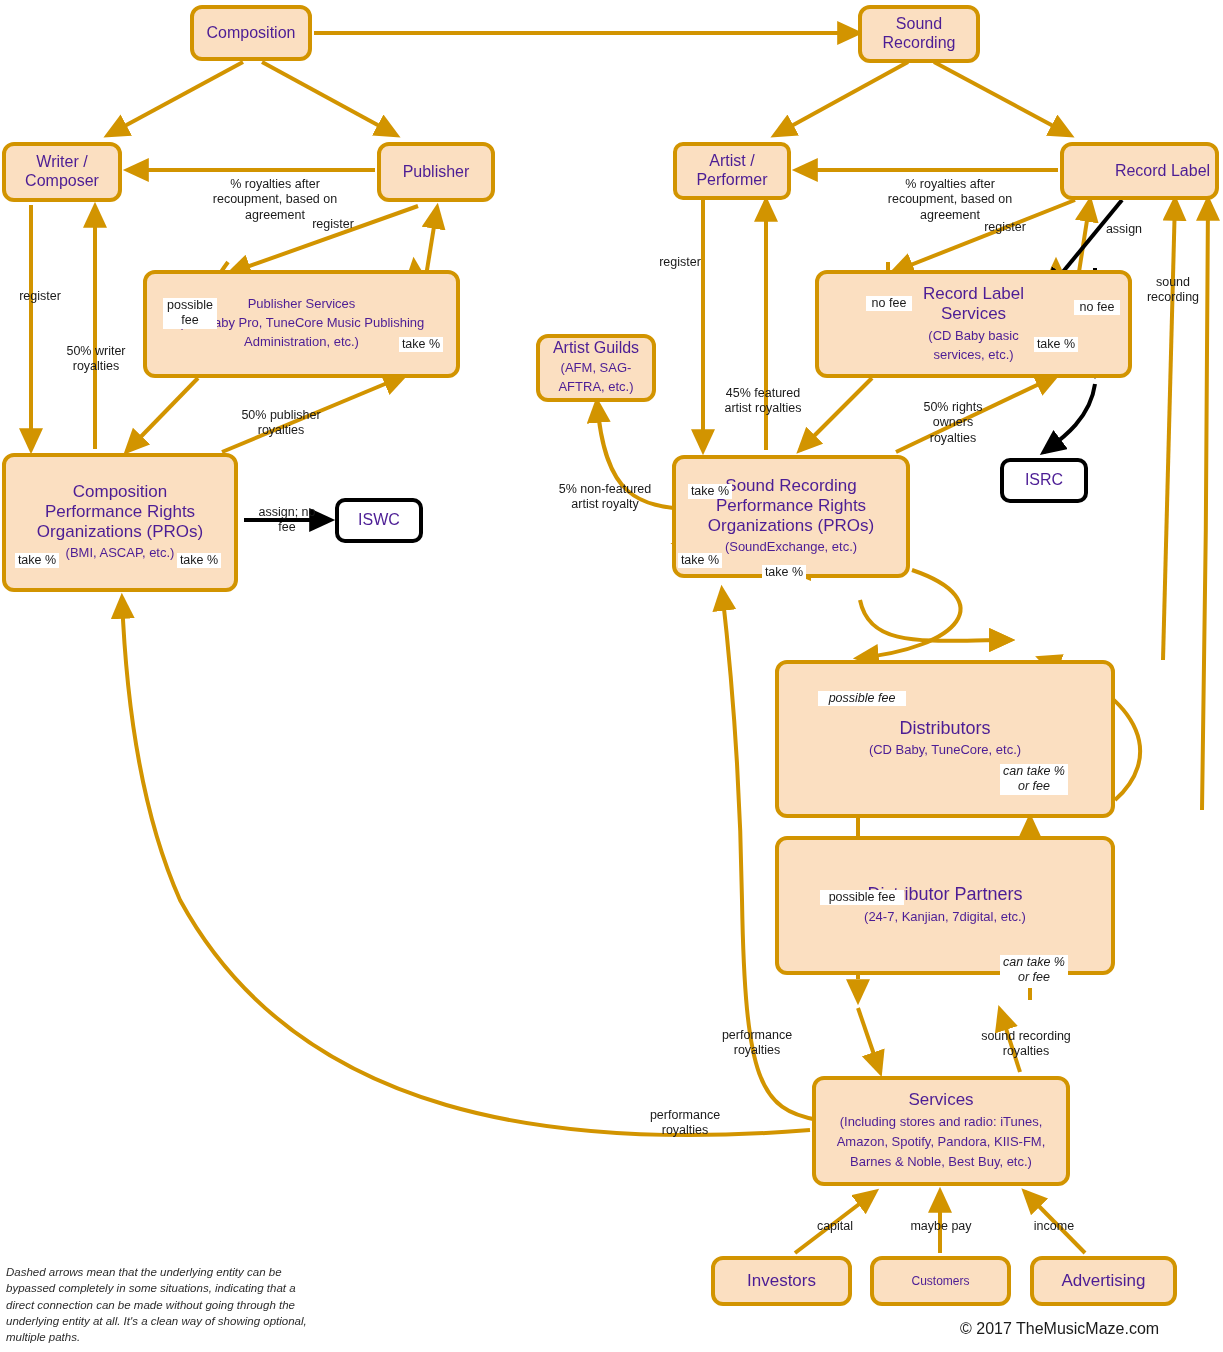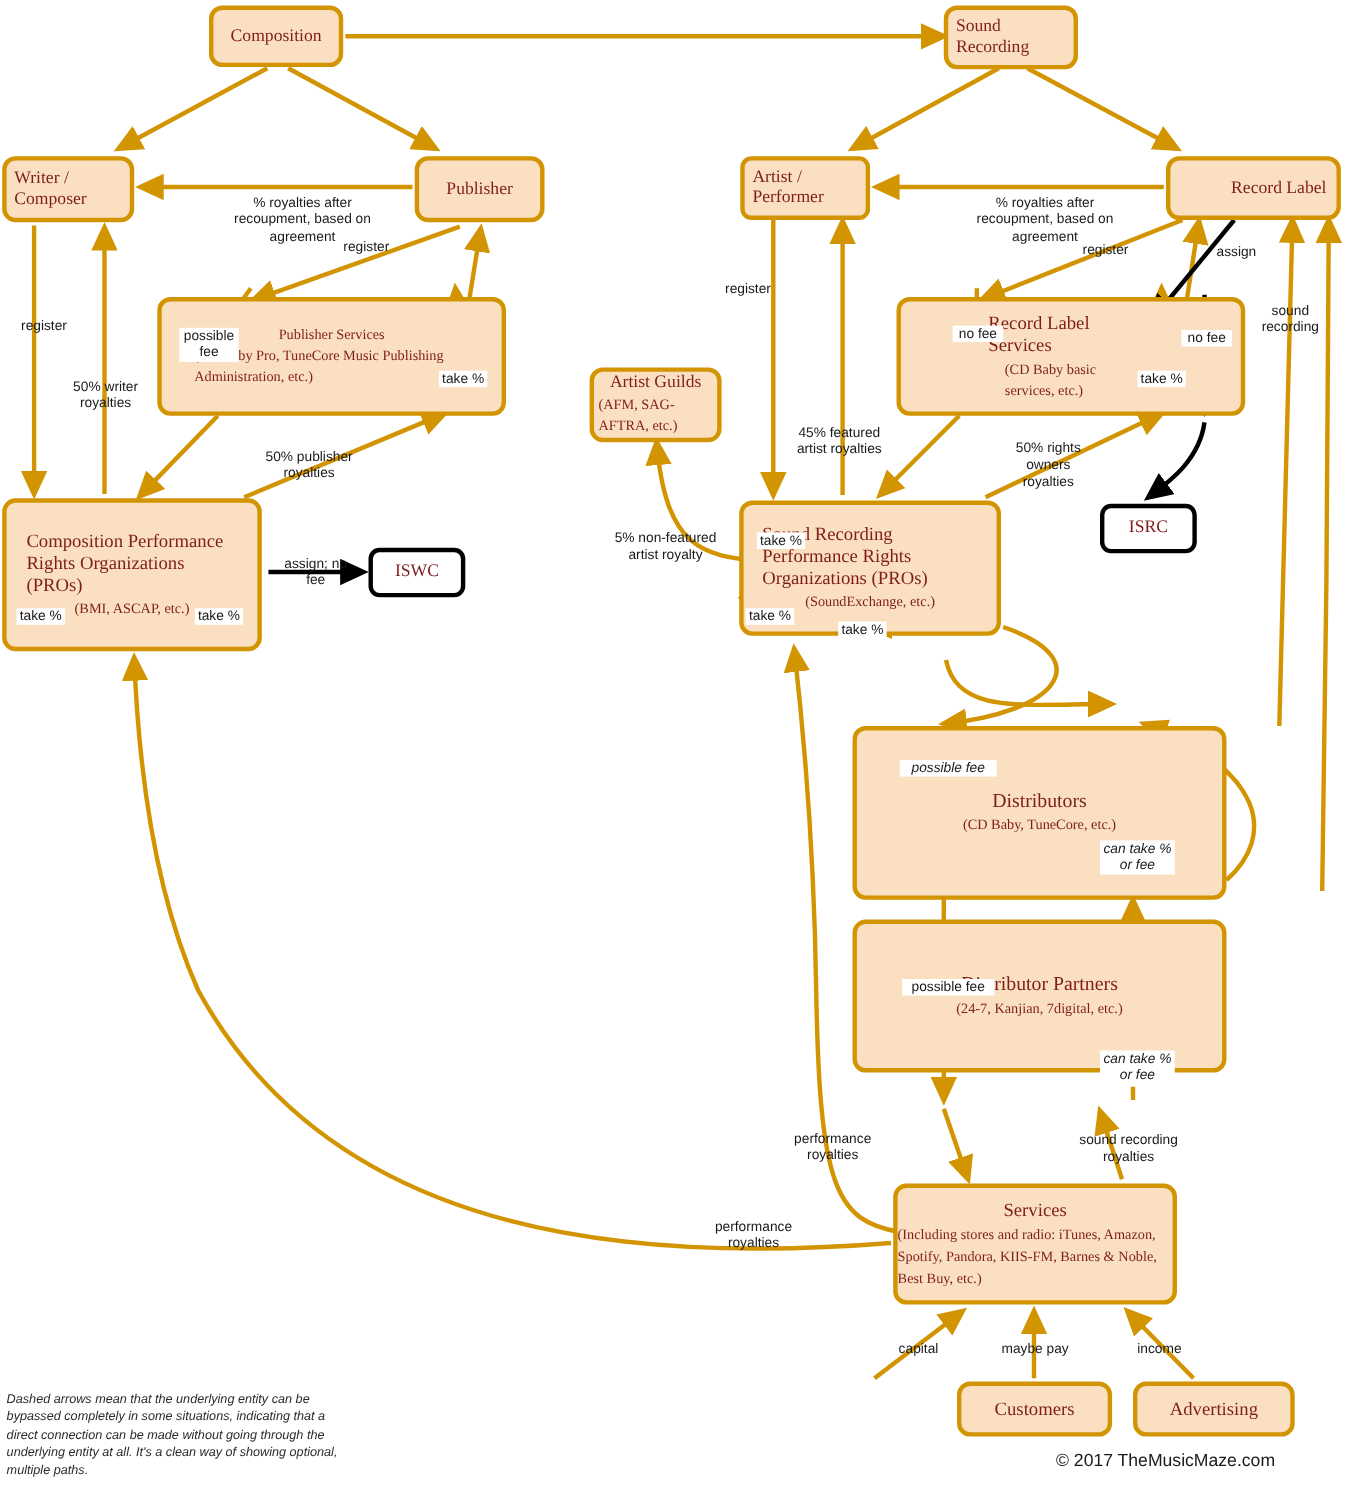--- a/index.html
+++ b/index.html
@@ -1,21 +1,21 @@
 <!DOCTYPE html>
 <html><head>
 <meta charset="utf-8">
 <style>
   html,body{margin:0;padding:0;background:#ffffff;}
   body{width:1223px;height:1352px;font-family:"Liberation Sans","DejaVu Sans",sans-serif;}
   #stage{position:relative;width:1223px;height:1352px;overflow:hidden;background:#fff;}
   #wires{position:absolute;left:0;top:0;width:1223px;height:1352px;}
   .node{position:absolute;box-sizing:border-box;background:#FBDFC1;border:4px solid #D29400;
         border-radius:12px;display:flex;flex-direction:column;align-items:center;justify-content:center;
-        text-align:left;color:#7f1d1d;z-index:3;font-family:Liberation Serif, serif;}
+        text-align:center;color:#4c1d95;z-index:3;}
   .node .t{font-size:16px;line-height:1.18;}
   .node .s{font-size:13px;line-height:1.45;}
   .node.plain{background:#ffffff;border:4px solid #000000;border-radius:10px;}
   .node.plain .t{font-size:16px;}
   .edge-label{position:absolute;font-size:12.5px;line-height:1.22;color:#1a1a1a;text-align:center;z-index:6;}
   .edge-label.bg{background:#ffffff;padding:0 1px;}
   .edge-label.ital{font-style:italic;}
   #legend{position:absolute;left:6px;top:1264px;width:310px;font-size:11.5px;font-style:italic;
           line-height:1.42;color:#2b2b2b;z-index:6;}
   #copyright{position:absolute;left:960px;top:1320px;font-size:16px;color:#1a1a1a;z-index:6;}
@@ -197,23 +197,26 @@
   <div class="node" style="left:775px;top:836px;width:340px;height:139px;">
     <div class="t" style="font-size:18px;margin-bottom:2px;">Distributor Partners</div>
     <div class="s">(24-7, Kanjian, 7digital, etc.)</div>
   </div>
 
   <div class="node" style="left:812px;top:1076px;width:258px;height:110px;">
     <div class="t" style="font-size:17px;margin-bottom:2px;">Services</div>
     <div class="s" style="max-width:250px;line-height:1.55;">(Including stores and radio: iTunes, Amazon, Spotify, Pandora, KIIS-FM, Barnes &amp; Noble, Best Buy, etc.)</div>
   </div>
 
+  <div class="node" style="left:711px;top:1256px;width:141px;height:50px;">
+    <div class="t" style="font-size:17px;">Investors</div>
+  </div>
 
   <div class="node" style="left:870px;top:1256px;width:141px;height:50px;">
-    <div class="t" style="font-size:17px;">Customers</div>
+    <div class="t" style="font-size:12px;">Customers</div>
   </div>
 
   <div class="node" style="left:1030px;top:1256px;width:147px;height:50px;">
     <div class="t" style="font-size:17px;">Advertising</div>
   </div>
 
   <div class="edge-label" style="left:205px;top:177px;width:140px;">% royalties after recoupment, based on agreement</div>
   <div class="edge-label" style="left:880px;top:177px;width:140px;">% royalties after recoupment, based on agreement</div>
 
   <div class="edge-label" style="left:10px;top:289px;width:60px;">register</div>

